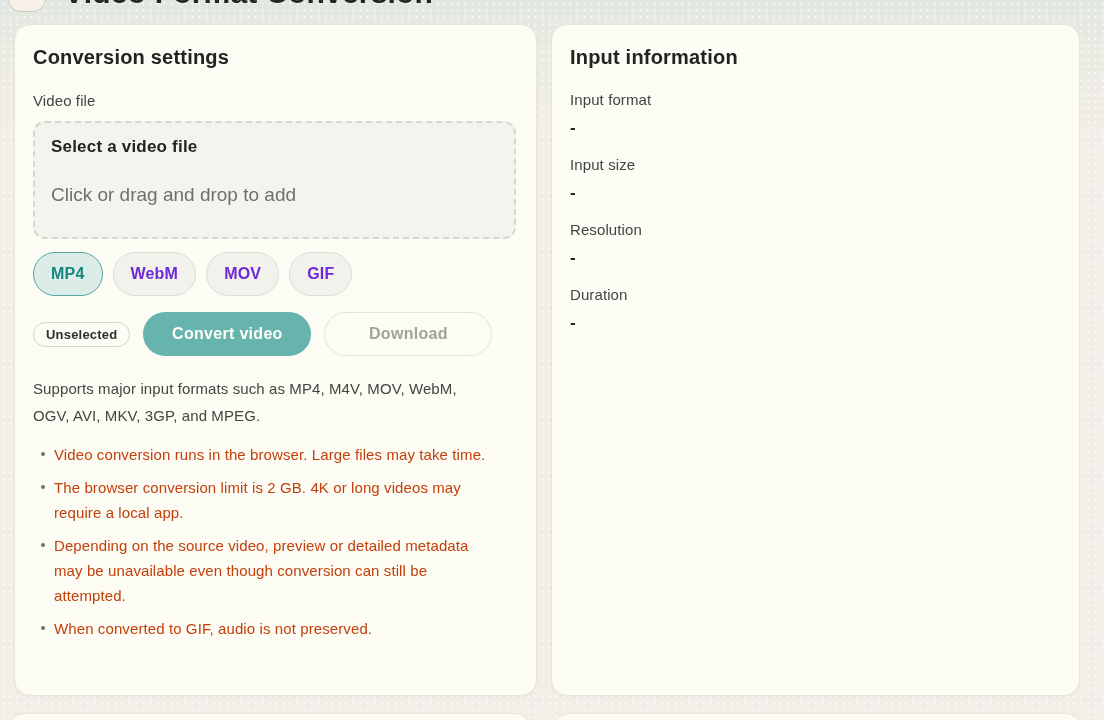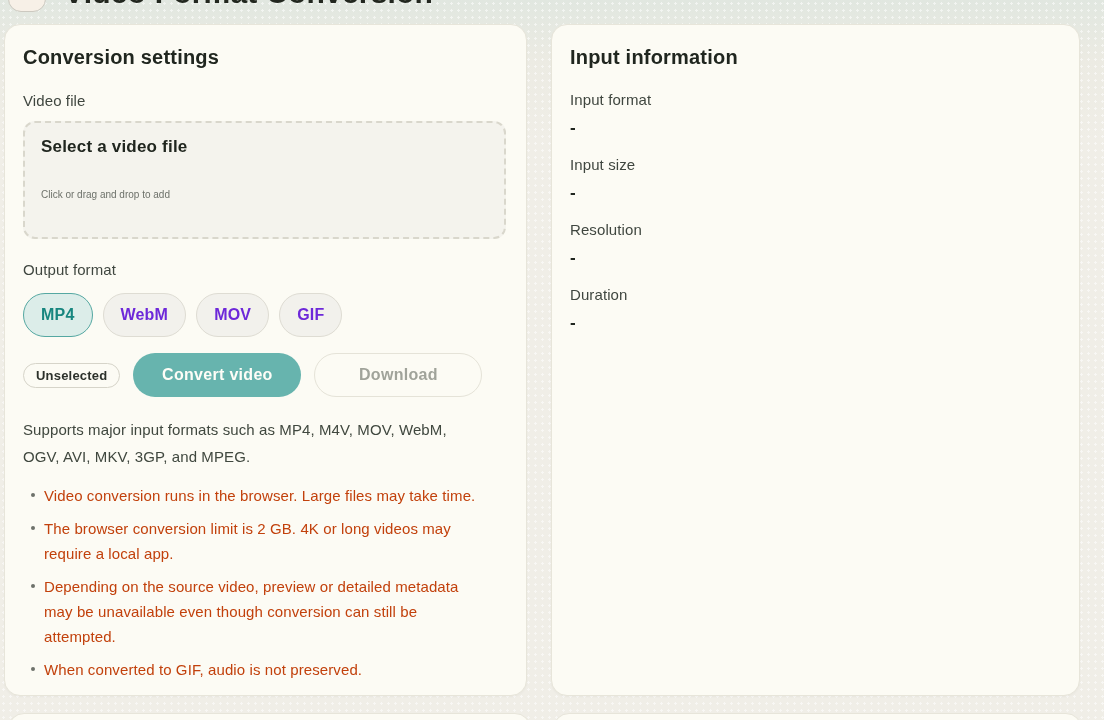--- a/index.html
+++ b/index.html
@@ -42,21 +42,21 @@
     white-space: nowrap;
   }
   
   .card {
     position: absolute;
     background: #fcfbf4;
     border: 1px solid #e7e5da;
     border-radius: 16px;
     box-shadow: 0 1px 2px rgba(60,60,50,0.04);
   }
-  .card-left  { left: 4px;   top: 24px; width: 523px; height: 672px; padding: 16px 18px; }
+  .card-left  { left: 14px;   top: 24px; width: 523px; height: 672px; padding: 16px 18px; }
   .card-right { left: 551px; top: 24px; width: 529px; height: 672px; padding: 16px 18px; }
   .card-stub-left  { left: 8px;   top: 713px; width: 523px; height: 60px; }
   .card-stub-right { left: 553px; top: 713px; width: 529px; height: 60px; }
 
   h2.card-heading {
     font-size: 20px;
     font-weight: 800;
     color: #20261f;
     line-height: 26px;
     margin-top: 3px;
@@ -81,21 +81,21 @@
   }
   .dz-title {
     font-size: 17px;
     font-weight: 800;
     color: #20261f;
     line-height: 22px;
     letter-spacing: 0.2px;
   }
   .dz-hint {
     margin-top: 27px;
-    font-size: 10px;
+    font-size: 19px;
     color: #6d716a;
     line-height: 20px;
   }
   
   .pills {
     margin-top: 13px;
     display: flex;
     gap: 10px;
     align-items: flex-end;
   }
@@ -218,21 +218,20 @@
   <section class="card card-left">
     <h2 class="card-heading">Conversion settings</h2>
 
     <div class="field-label">Video file</div>
 
     <div class="dropzone">
       <div class="dz-title">Select a video file</div>
       <div class="dz-hint">Click or drag and drop to add</div>
     </div>
 
-    <div class="field-label">Output format</div>
 
     <div class="pills">
       <button class="pill selected">MP4</button>
       <button class="pill">WebM</button>
       <button class="pill">MOV</button>
       <button class="pill">GIF</button>
     </div>
 
     <div class="actions">
       <span class="status-badge">Unselected</span>

